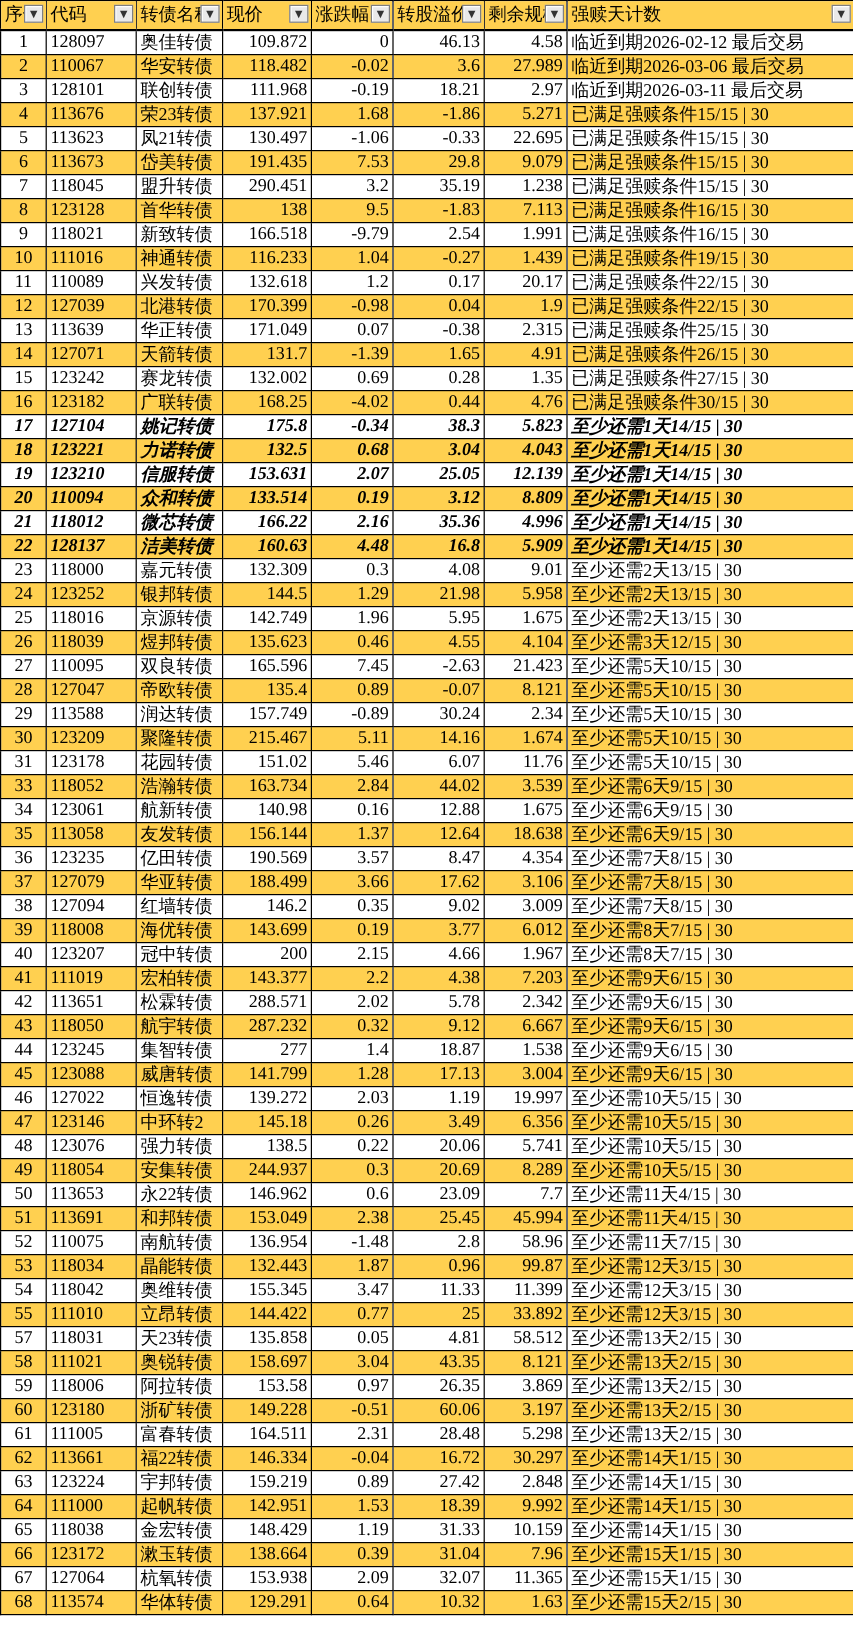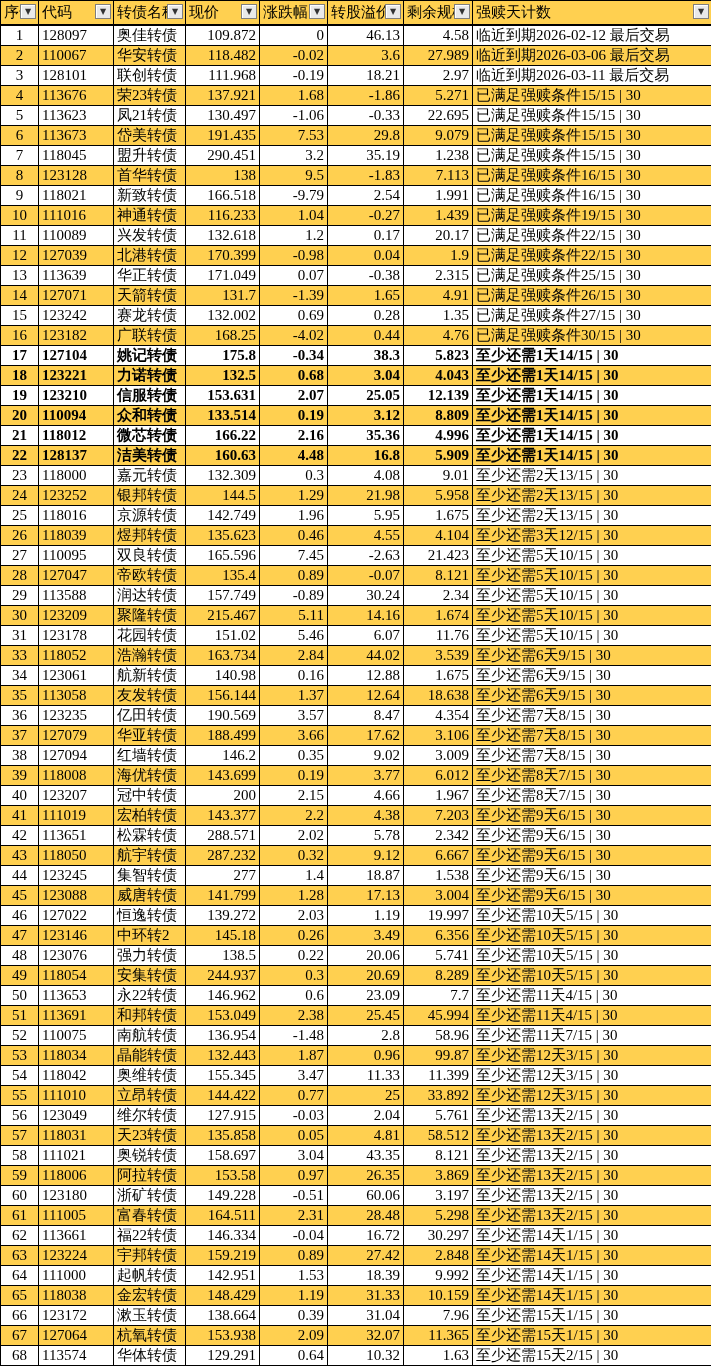--- a/index.html
+++ b/index.html
@@ -23,21 +23,21 @@
   thead tr{height:24px;}
   thead th{
     background:var(--header-bg,#ffd050);
     text-align:left;
     position:relative;
     border-bottom:2px solid #000;
     padding-right:18px;
   }
   tbody tr{height:18.9px;}
   tbody tr:nth-child(even) td{background:var(--stripe-bg,#ffd050);}
-  tbody tr.bold td{font-weight:bold;}
+  tbody tr.bold td{font-weight:bold;font-style:italic;}
   td.center{text-align:center;}
   td.right{text-align:right;}
   td.left{text-align:left;}
   .filter-btn{
     position:absolute;right:2px;top:50%;
     width:16px;height:15px;margin-top:-8px;
     background:#e9e9e9;
     border:1px solid #7f7f7f;
     box-shadow:inset 1px 1px 0 #fff;
     font-size:8px;line-height:14px;text-align:center;
@@ -608,30 +608,20 @@
         <td class="center">55</td>
         <td class="left">111010</td>
         <td class="left">立昂转债</td>
         <td class="right">144.422</td>
         <td class="right">0.77</td>
         <td class="right">25</td>
         <td class="right">33.892</td>
         <td class="left">至少还需12天3/15 | 30</td>
       </tr>
       <tr>
-        <td class="center">56</td>
-        <td class="left">123049</td>
-        <td class="left">维尔转债</td>
-        <td class="right">127.915</td>
-        <td class="right">-0.03</td>
-        <td class="right">2.04</td>
-        <td class="right">5.761</td>
-        <td class="left">至少还需13天2/15 | 30</td>
-      </tr>
-      <tr>
         <td class="center">57</td>
         <td class="left">118031</td>
         <td class="left">天23转债</td>
         <td class="right">135.858</td>
         <td class="right">0.05</td>
         <td class="right">4.81</td>
         <td class="right">58.512</td>
         <td class="left">至少还需13天2/15 | 30</td>
       </tr>
       <tr>

